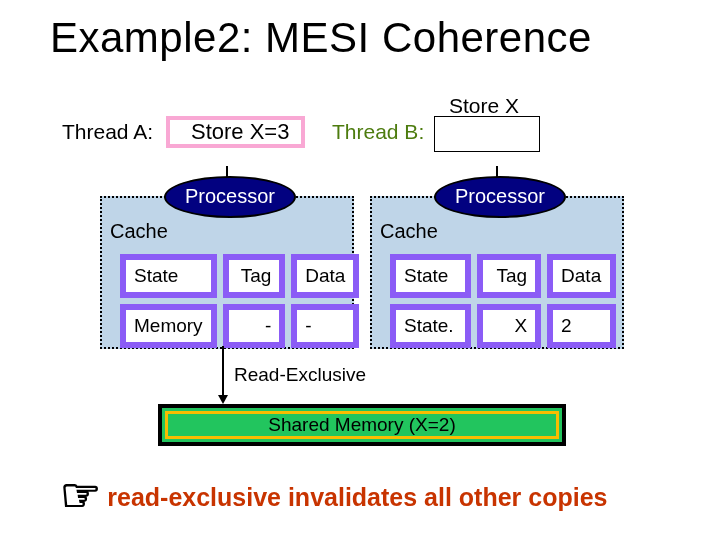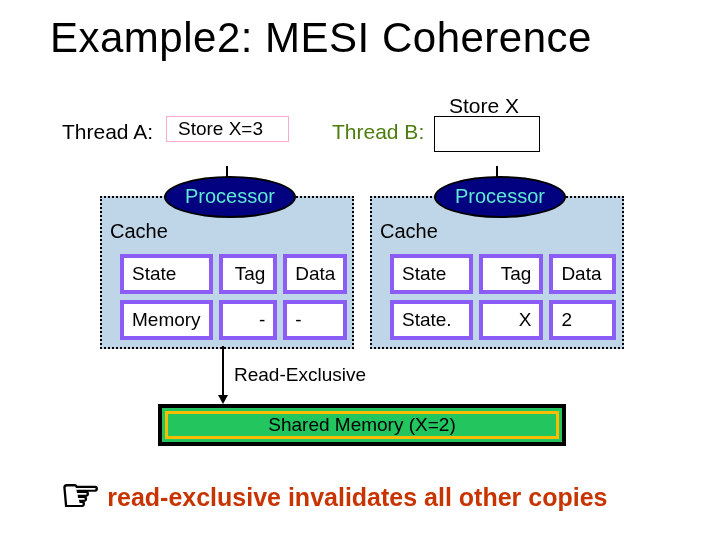--- a/index.html
+++ b/index.html
@@ -27,24 +27,24 @@
     left: 62px;
     font-size: 21px;
     color: #000;
   }
   .thread-a-box {
     position: absolute;
     top: 116px;
     left: 166px;
     width: 110px;
     height: 24px;
-    border: 1px solid #f9a8d4;
-    font-size: 19px;
+    border: 4px solid #f9a8d4;
+    font-size: 22px;
     text-align: left;
-    padding-left: 11px;
+    padding-left: 21px;
     line-height: 23px;
   }
   .thread-b-above {
     position: absolute;
     top: 94px;
     left: 424px;
     width: 120px;
     font-size: 21px;
     text-align: center;
   }
@@ -76,21 +76,21 @@
 
   .processor {
     position: absolute;
     top: -22px;
     left: 62px;
     width: 128px;
     height: 38px;
     background: #020180;
     border: 2px solid #000;
     border-radius: 50%;
-    color: #5eead4;
+    color: #ffffff;
     font-size: 20px;
     line-height: 36px;
     text-align: center;
   }
   .proc-conn {
     position: absolute;
     top: -32px;
     left: 124px;
     width: 2px;
     height: 12px;
@@ -104,21 +104,21 @@
     color: #000;
   }
   .tbl {
     position: absolute;
     top: 50px;
     left: 12px;
     border-collapse: separate;
     border-spacing: 6px 6px;
   }
   .tbl td {
-    border: 4px solid #8b5cf6;
+    border: 6px solid #8b5cf6;
     background: #fff;
     font-size: 19px;
     padding: 4px 8px;
     height: 24px;
     text-align: left;
   }
   .tbl .c1 { width: 64px; }
   .tbl .c2 { width: 40px; text-align: right; padding-left: 12px; }
   .tbl .c3 { width: 44px; }
 

